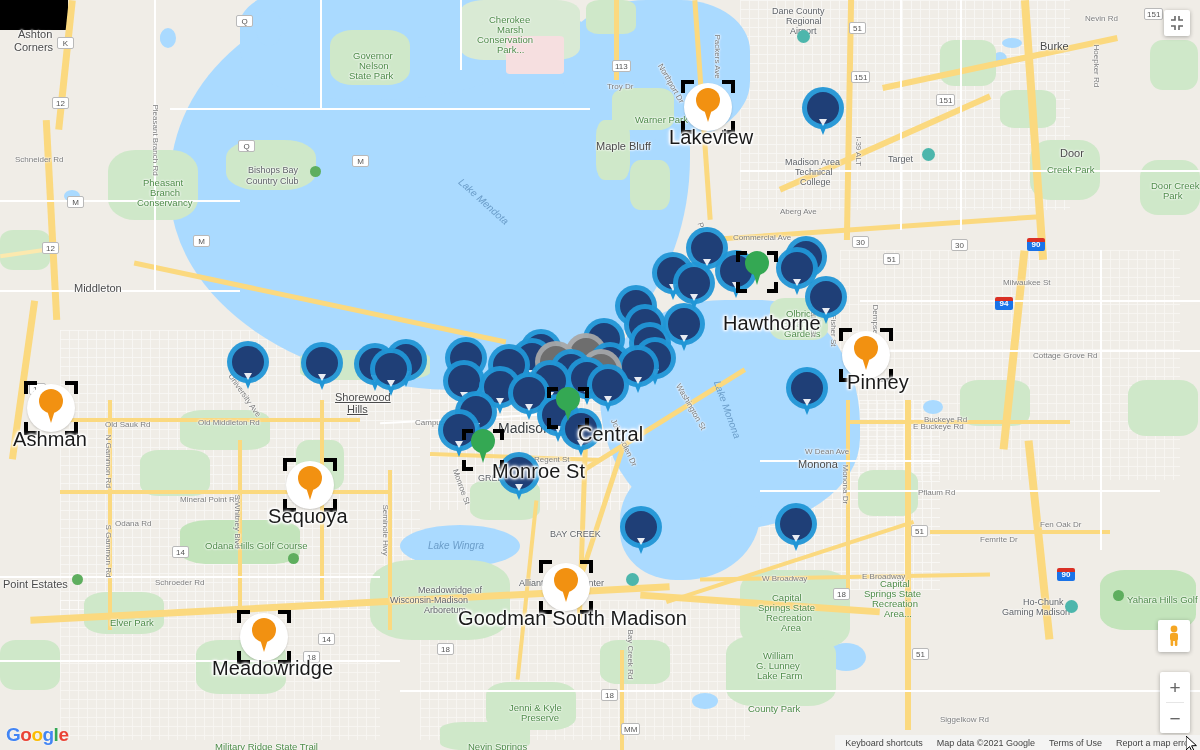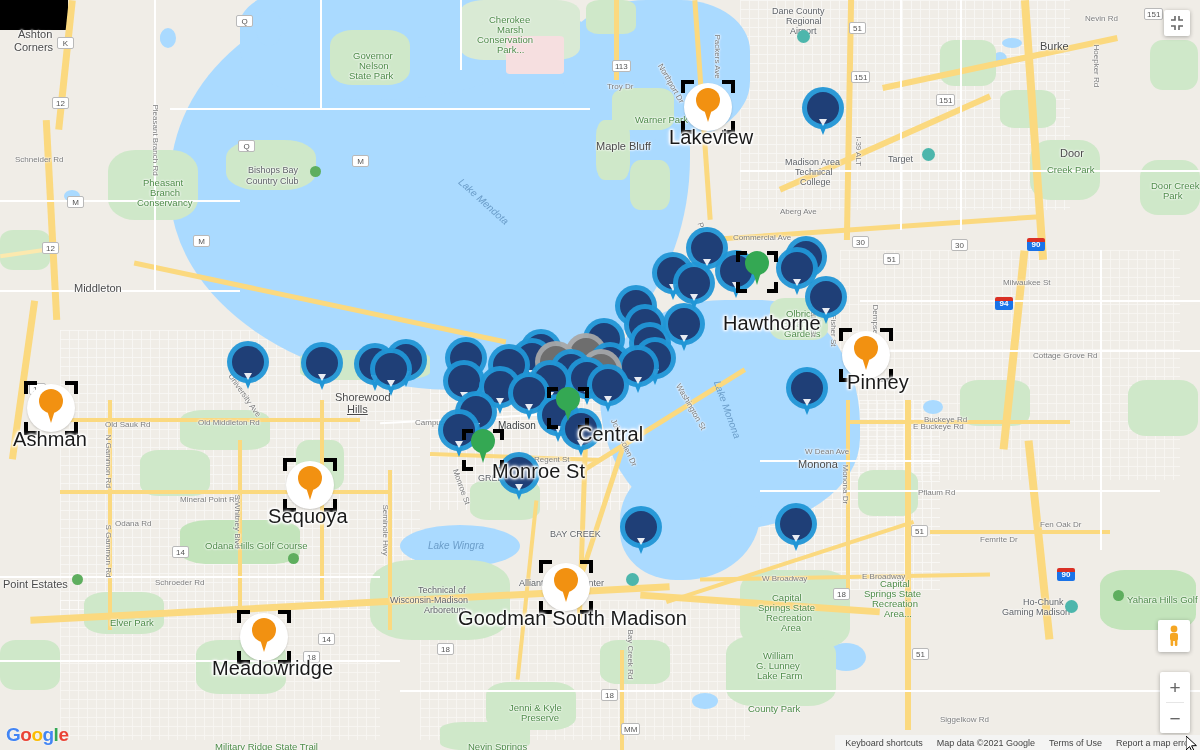--- a/index.html
+++ b/index.html
@@ -39,21 +39,21 @@
 
   
   .lbl {
     position:absolute;
     color:#5f6368;
     white-space:nowrap;
     pointer-events:none;
     text-shadow: 0 0 2px #fff, 0 0 2px #fff, 0 0 3px #fff;
   }
   .lbl-place   { font-size:11px; color:#4a4a4a; }
-  .lbl-placeb  { font-size:10px; color:#3c4043; }
+  .lbl-placeb  { font-size:14px; color:#3c4043; }
   .lbl-road    { font-size:8px; color:#7b7b7b; }
   .lbl-water   { font-size:10px; color:#6b9dc9; text-shadow:none; font-style:italic; }
   .lbl-park    { font-size:9.5px; color:#4d8b48; }
   .lbl-poi     { font-size:9px; color:#5f6368; }
 
   
   .shield {
     position:absolute;
     min-width:17px; height:12px;
     background:#fff; border:1px solid #b9b9b9; border-radius:2px;
@@ -373,26 +373,26 @@
       <div class="lbl lbl-park" style="left: 137px; top: 197px;">Conservancy</div>
       <div class="lbl lbl-place" style="left: 1060px; top: 147px;">Door</div>
       <div class="lbl lbl-park" style="left: 1047px; top: 164px;">Creek Park</div>
       <div class="lbl lbl-park" style="left: 1151px; top: 180px;">Door Creek</div>
       <div class="lbl lbl-park" style="left: 1163px; top: 190px;">Park</div>
       <div class="lbl lbl-water" style="left: 452px; top: 196px; transform: rotate(42deg);">Lake Mendota</div>
       <div class="lbl lbl-water" style="left: 697px; top: 404px; transform: rotate(70deg);">Lake Monona</div>
       <div class="lbl lbl-water" style="left: 428px; top: 540px;">Lake Wingra</div>
       <div class="lbl lbl-place" style="left: 74px; top: 282px;">Middleton</div>
       <div class="lbl lbl-place" style="left: 798px; top: 458px;">Monona</div>
-      <div class="lbl lbl-place" style="left: 335px; top: 391px;">Shorewood</div>
+      <div class="lbl lbl-place" style="left: 335px; top: 391px; text-decoration: underline;">Shorewood</div>
       <div class="lbl lbl-place" style="left: 347px; top: 403px; text-decoration: underline;">Hills</div>
       <div class="lbl lbl-placeb" style="left: 498px; top: 420px;">Madison</div>
       <div class="lbl lbl-poi" style="left: 478px; top: 473px;">GREENBUSH</div>
       <div class="lbl lbl-poi" style="left: 550px; top: 529px;">BAY CREEK</div>
-      <div class="lbl lbl-poi" style="left: 418px; top: 585px;">Technical of</div>
+      <div class="lbl lbl-poi" style="left: 418px; top: 585px;">Meadowridge of</div>
       <div class="lbl lbl-poi" style="left: 390px; top: 595px;">Wisconsin-Madison</div>
       <div class="lbl lbl-poi" style="left: 424px; top: 605px;">Arboretum</div>
       <div class="lbl lbl-poi" style="left: 519px; top: 578px;">Alliant Energy Center</div>
       <div class="lbl lbl-park" style="left: 205px; top: 540px;">Odana Hills Golf Course</div>
       <div class="lbl lbl-park" style="left: 772px; top: 592px;">Capital</div>
       <div class="lbl lbl-park" style="left: 758px; top: 602px;">Springs State</div>
       <div class="lbl lbl-park" style="left: 766px; top: 612px;">Recreation</div>
       <div class="lbl lbl-park" style="left: 781px; top: 622px;">Area</div>
       <div class="lbl lbl-park" style="left: 880px; top: 578px;">Capital</div>
       <div class="lbl lbl-park" style="left: 864px; top: 588px;">Springs State</div>

